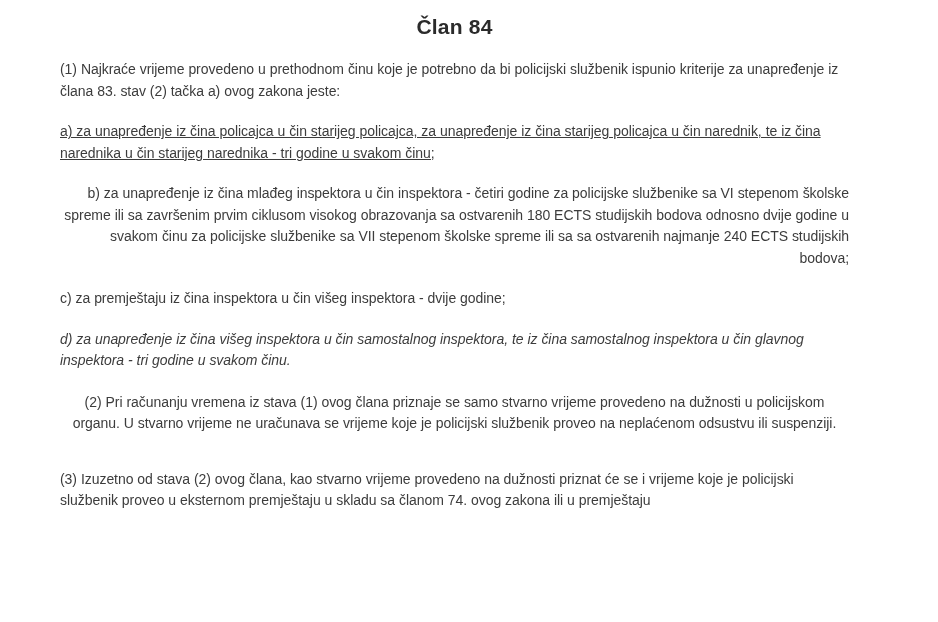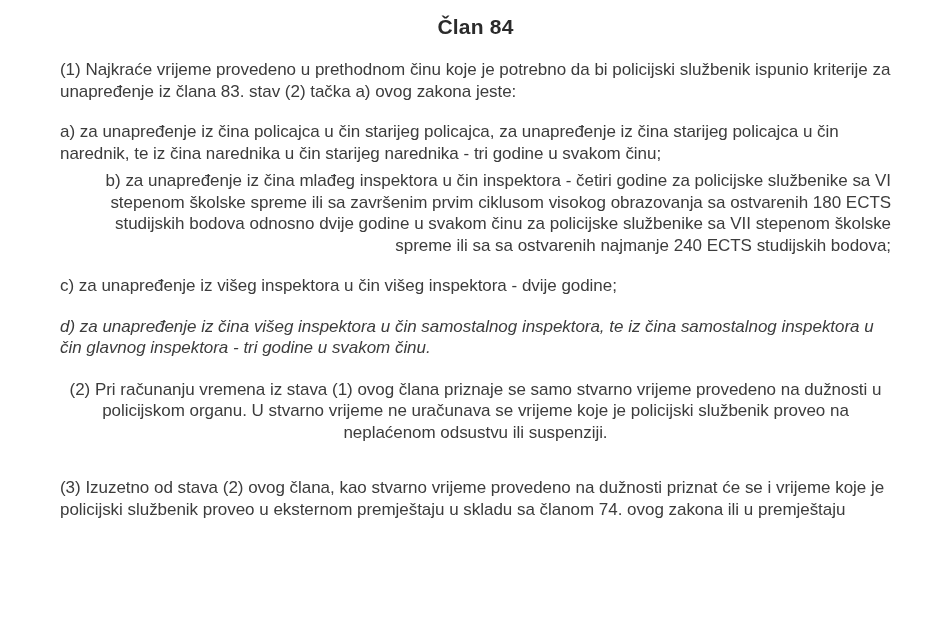--- a/index.html
+++ b/index.html
@@ -13,21 +13,21 @@
     background: #ffffff;
     font-family: "Liberation Sans", sans-serif;
     color: #3a3a3a;
     overflow: hidden;
   }
   .page {
     position: relative;
     width: 938px;
     height: 622px;
     box-sizing: border-box;
-    padding: 8px 47px 0 60px;
+    padding: 8px 89px 0 60px;
     background: #ffffff;
   }
   .doc-title {
     text-align: center;
     font-size: 21px;
     font-weight: bold;
     color: #2b2b2b;
     letter-spacing: 0.2px;
     margin: 6px 0 0 0;
     line-height: 1.2;
@@ -37,33 +37,33 @@
     font-size: 16.5px;
     font-weight: bold;
     color: #2f2f2f;
     margin: 20px 0 0 0;
     line-height: 1.2;
   }
   .body-block {
     margin-top: 20px;
   }
   .para {
-    font-size: 17px;
+    font-size: 14px;
     line-height: 21.5px;
     color: #3c3c3c;
     margin: 0 0 17px 0;
     text-align: left;
     letter-spacing: -0.05px;
     word-spacing: 0.1px;
   }
   .para:last-child {
     margin-bottom: 12px;
   }
   .para-p1   { margin-bottom: 19px; }
-  .para-a    { margin-bottom: 6px; }
+  .para-a    { margin-bottom: 19px; text-decoration: underline; }
   .para-b    { margin-bottom: 19px; text-align: right; }
   .para-c    { margin-bottom: 19px; }
   .para-d    { margin-bottom: 20px; font-style: italic; }
   .para-p2   { margin-bottom: 34px; text-align: center; }
 </style>
 </head>
 <body>
 
 <div class="page">
 
@@ -71,21 +71,21 @@
 
 
   <div class="body-block">
 
     <p class="para para-p1">(1) Najkraće vrijeme provedeno u prethodnom činu koje je potrebno da bi policijski službenik ispunio kriterije za unapređenje iz člana 83. stav (2) tačka a) ovog zakona jeste:</p>
 
     <p class="para para-a">a) za unapređenje iz čina policajca u čin starijeg policajca, za unapređenje iz čina starijeg policajca u čin narednik, te iz čina narednika u čin starijeg narednika - tri godine u svakom činu;</p>
 
     <p class="para para-b">b) za unapređenje iz čina mlađeg inspektora u čin inspektora - četiri godine za policijske službenike sa VI stepenom školske spreme ili sa završenim prvim ciklusom visokog obrazovanja sa ostvarenih 180 ECTS studijskih bodova odnosno dvije godine u svakom činu za policijske službenike sa VII stepenom školske spreme ili sa sa ostvarenih najmanje 240 ECTS studijskih bodova;</p>
 
-    <p class="para para-c">c) za unapređenje iz višeg inspektora u čin višeg inspektora - dvije godine;</p>
+    <p class="para para-c">c) za premještaju iz čina inspektora u čin višeg inspektora - dvije godine;</p>
 
     <p class="para para-d">d) za unapređenje iz čina višeg inspektora u čin samostalnog inspektora, te iz čina samostalnog inspektora u čin glavnog inspektora - tri godine u svakom činu.</p>
 
     <p class="para para-p2">(2) Pri računanju vremena iz stava (1) ovog člana priznaje se samo stvarno vrijeme provedeno na dužnosti u policijskom organu. U stvarno vrijeme ne uračunava se vrijeme koje je policijski službenik proveo na neplaćenom odsustvu ili suspenziji.</p>
 
     <p class="para para-p3">(3) Izuzetno od stava (2) ovog člana, kao stvarno vrijeme provedeno na dužnosti priznat će se i vrijeme koje je policijski službenik proveo u eksternom premještaju u skladu sa članom 74. ovog zakona ili u premještaju</p>
 
   </div>
 </div>
 

